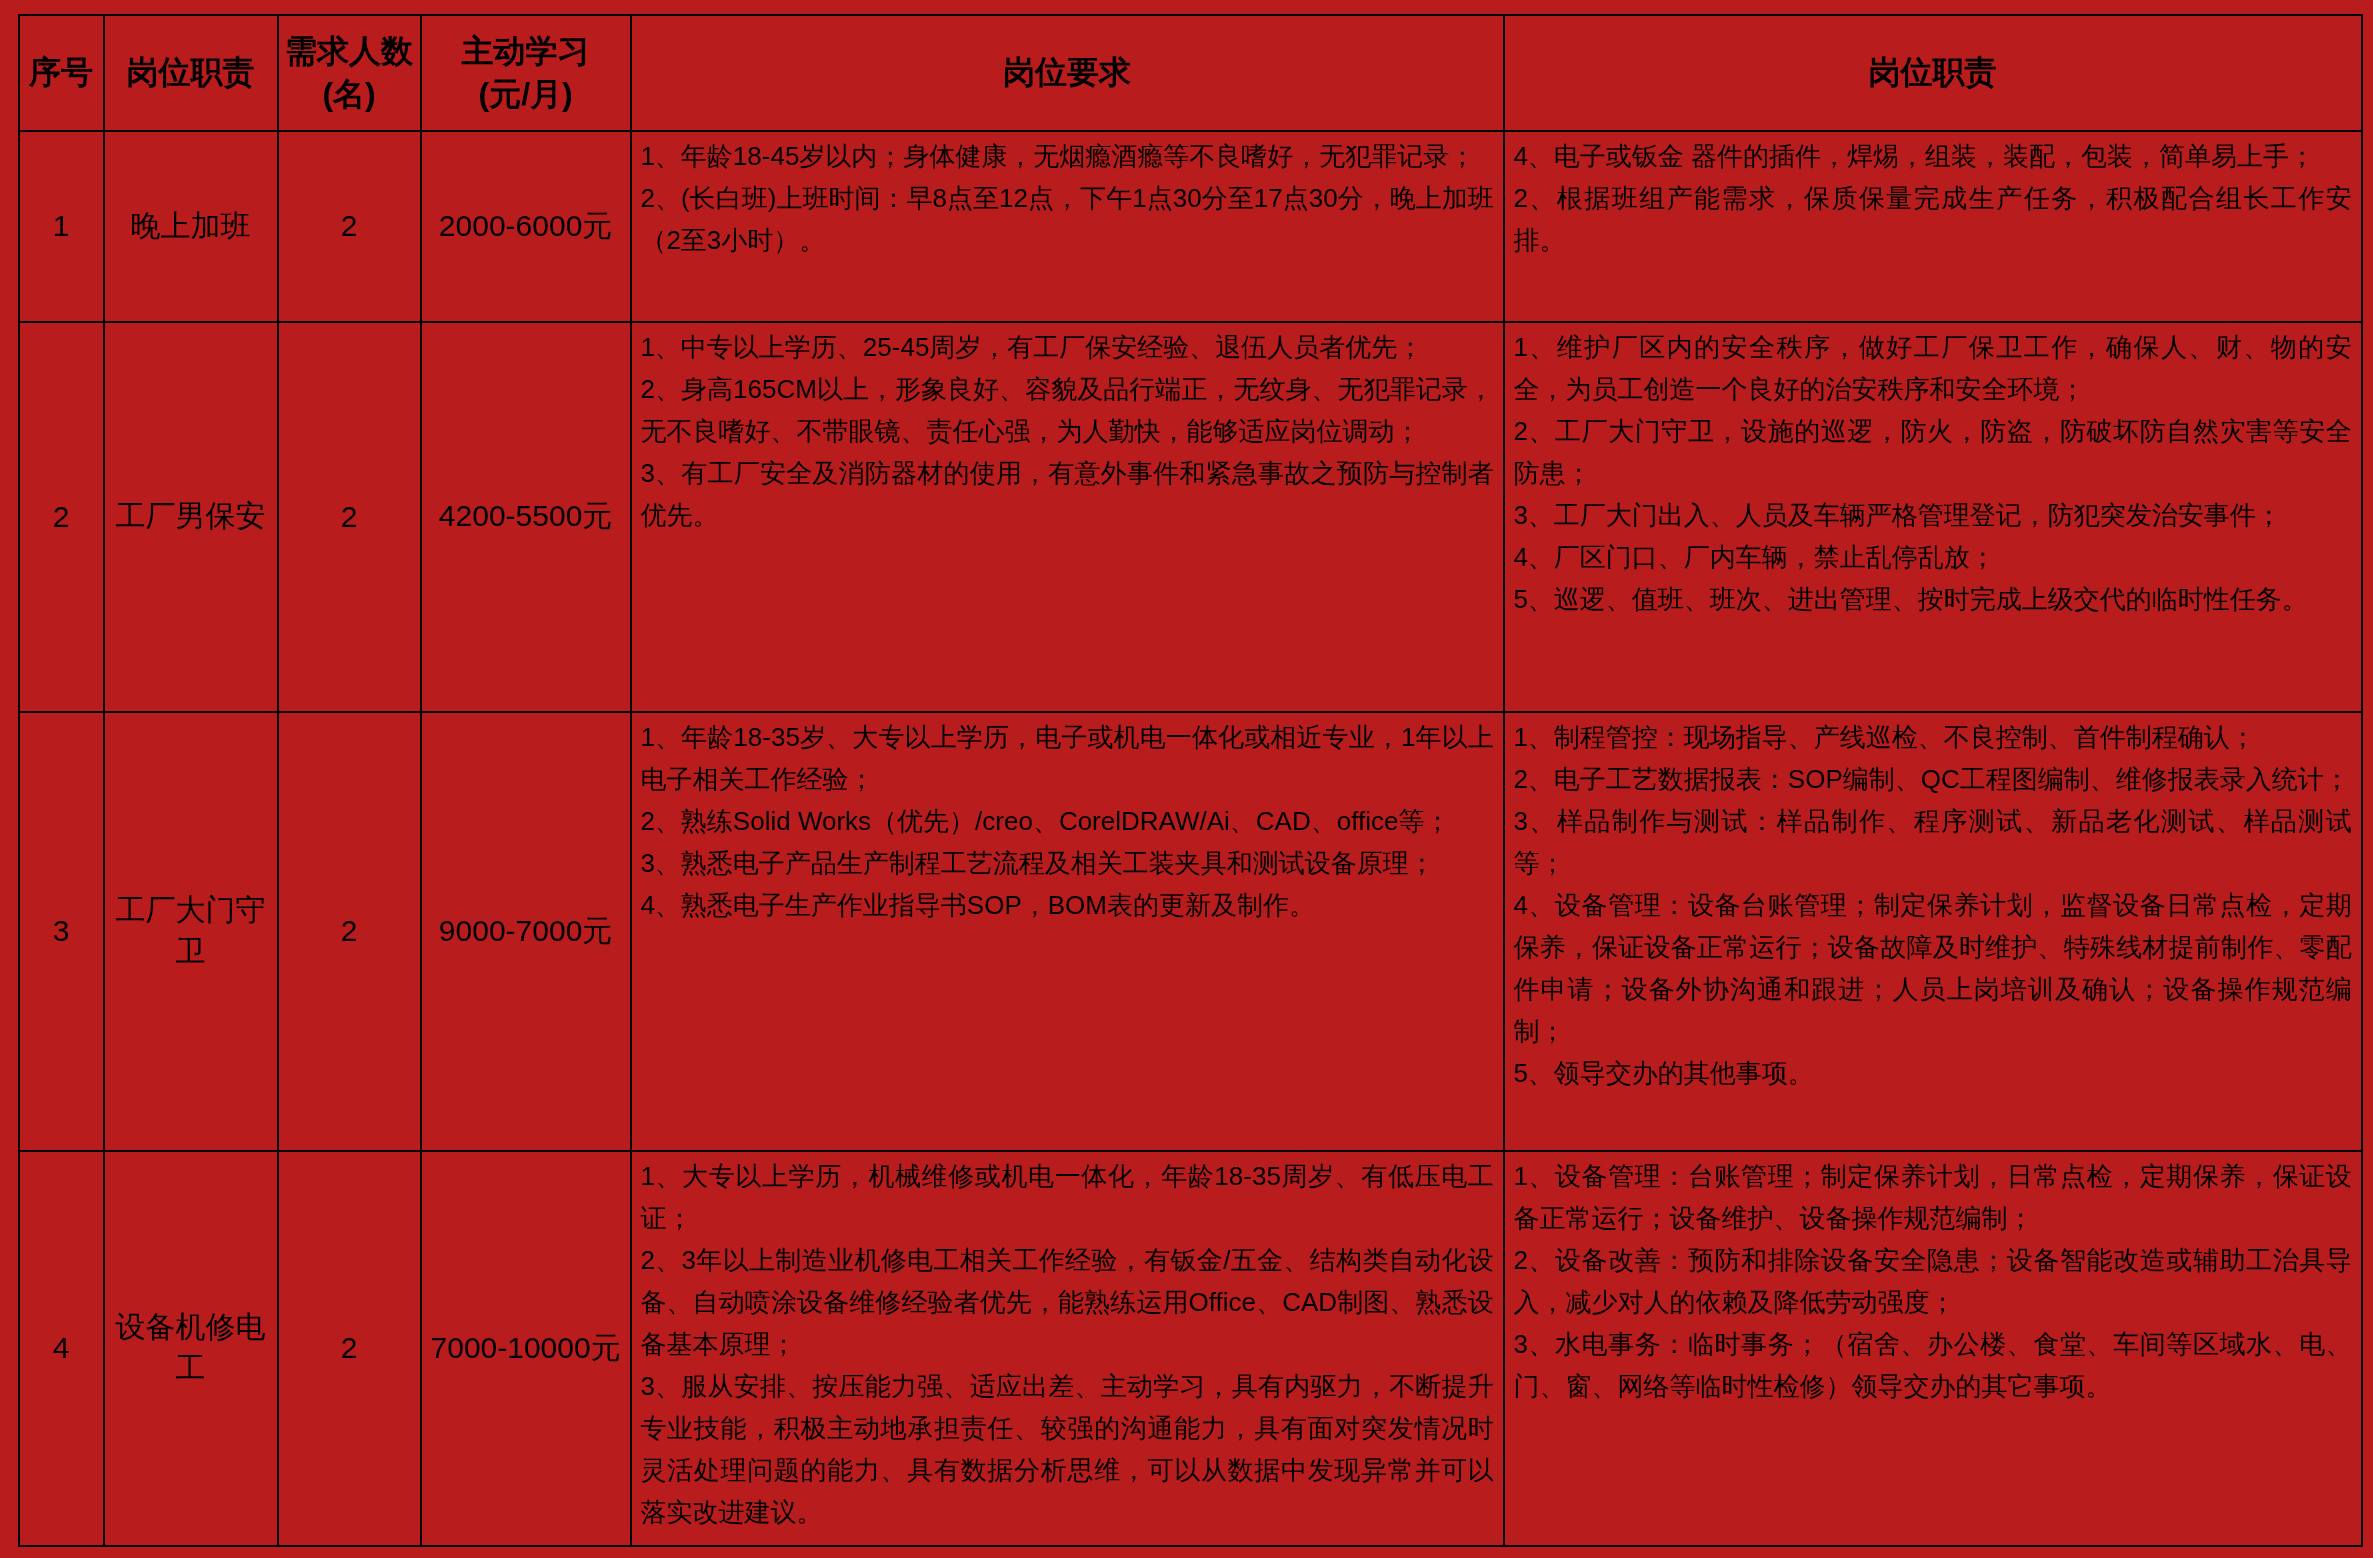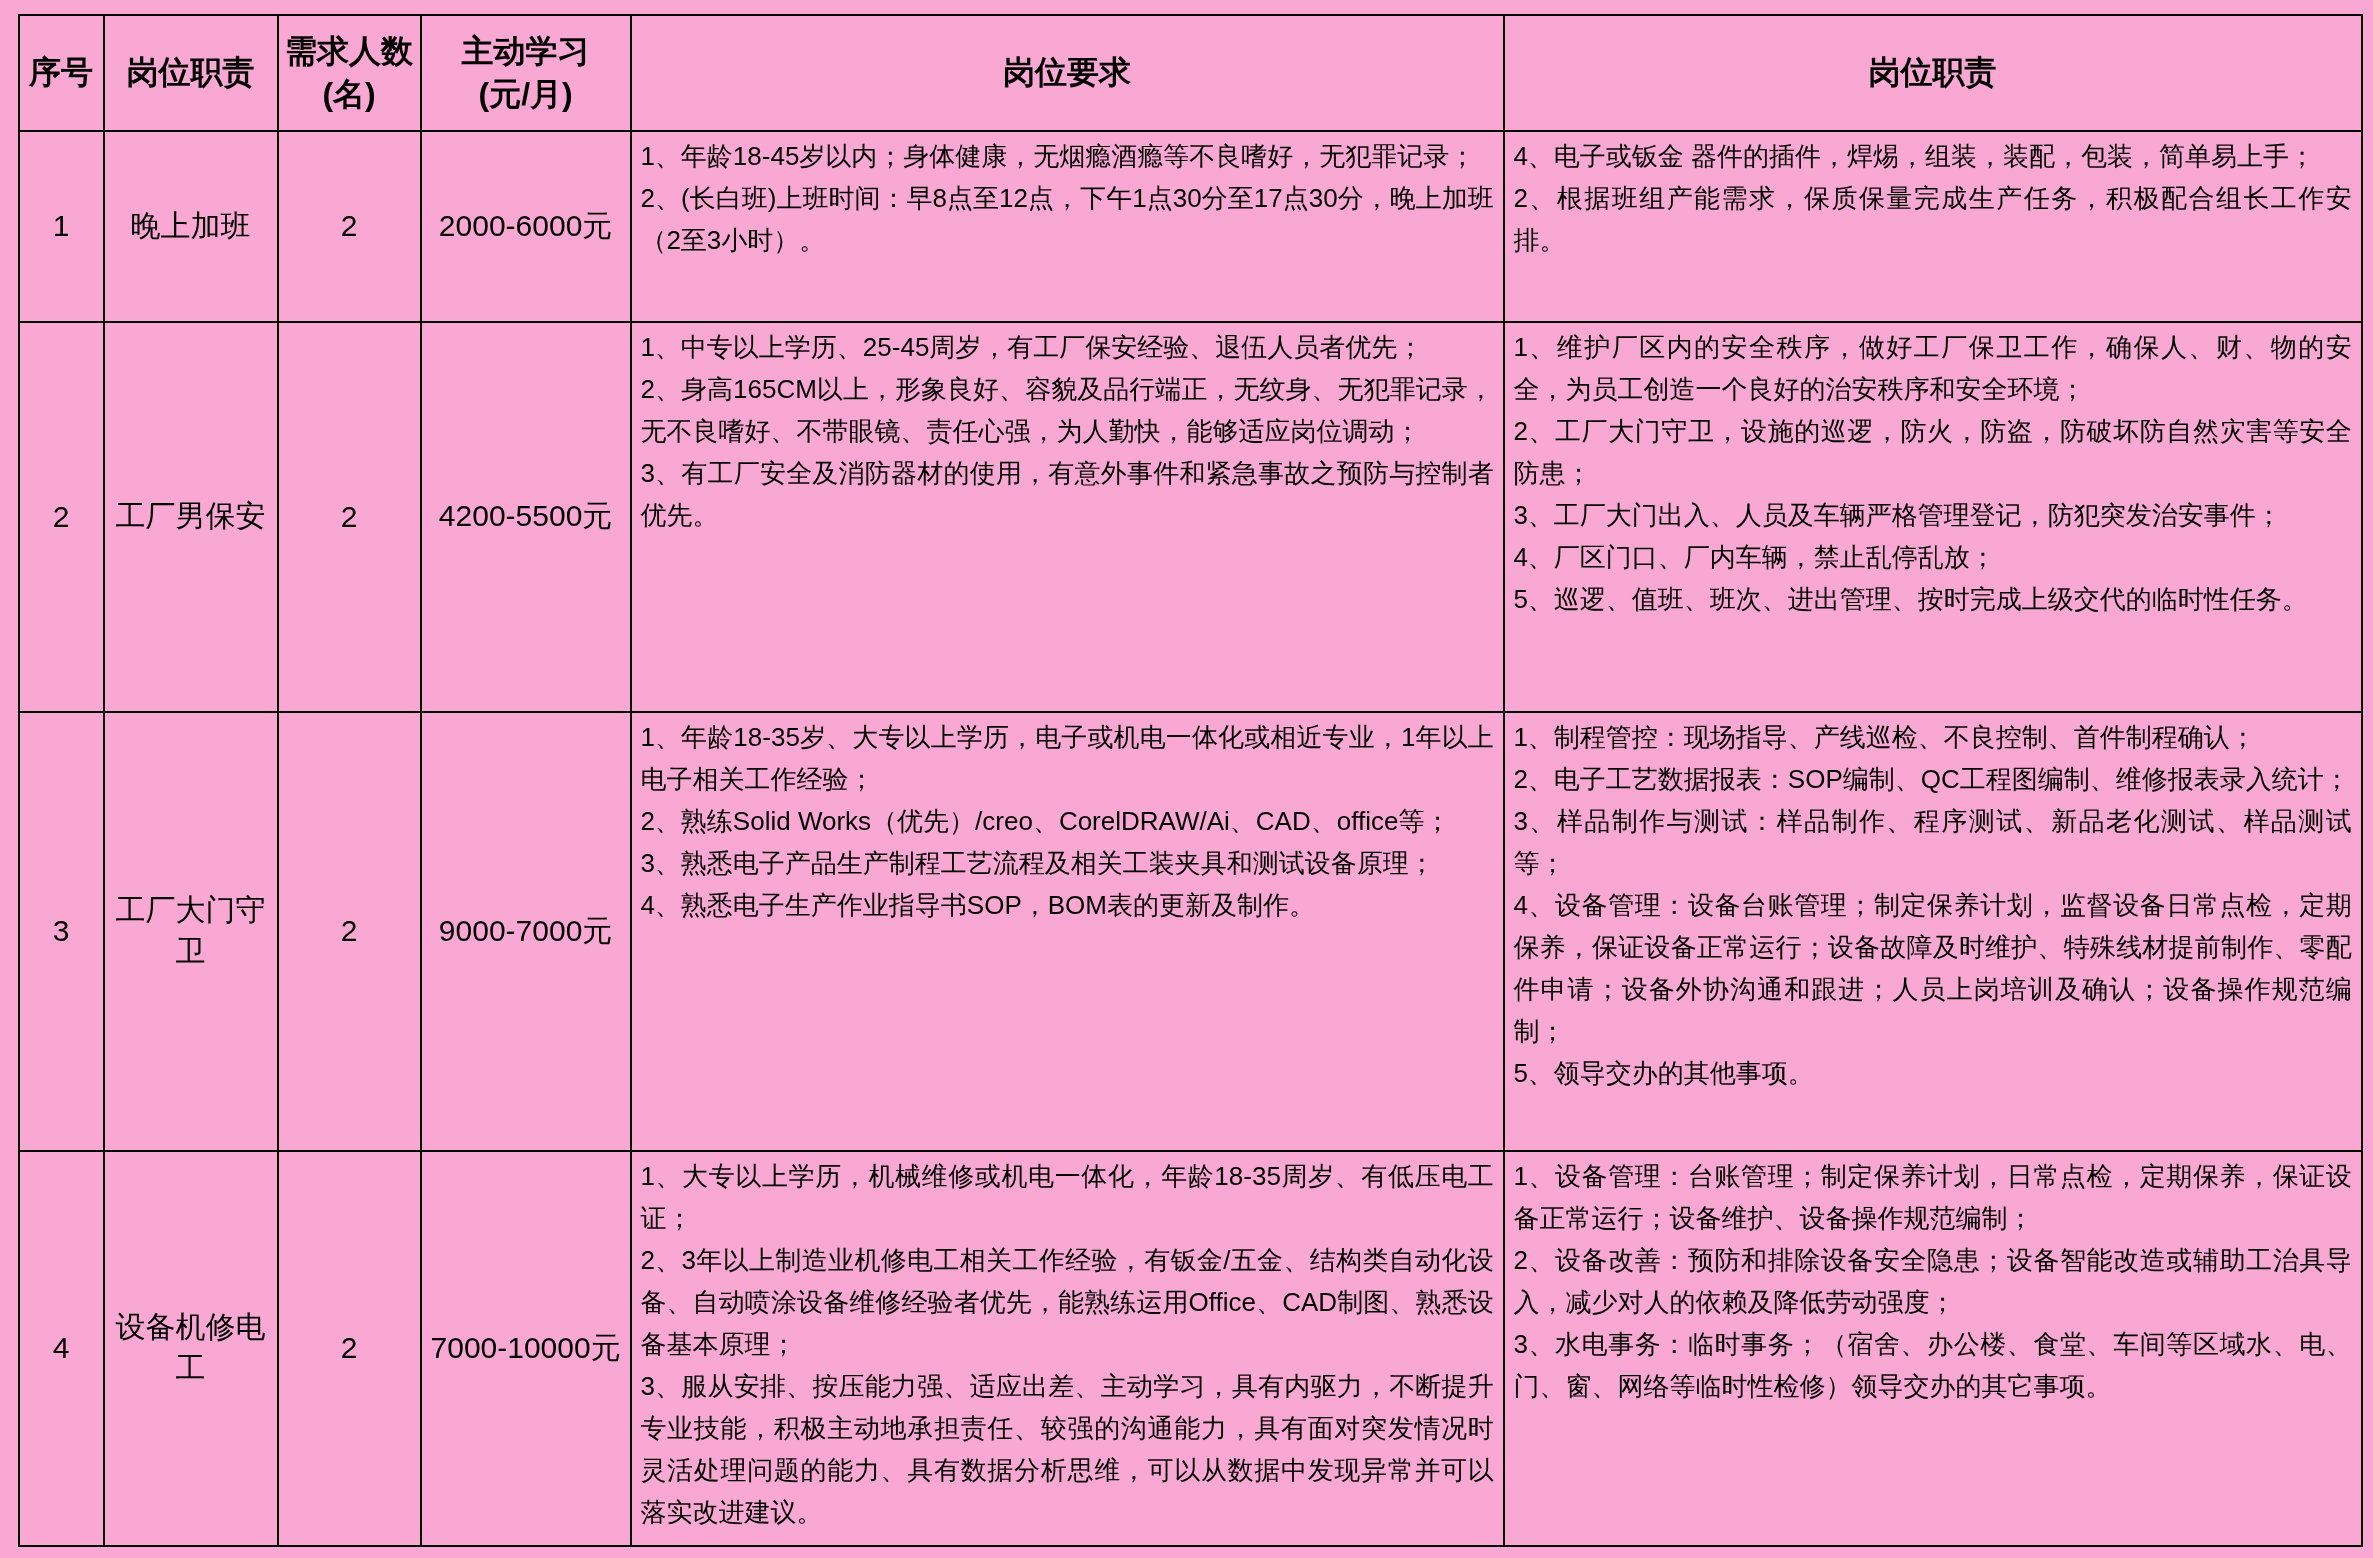--- a/index.html
+++ b/index.html
@@ -4,21 +4,21 @@
 <style>
   html, body {
     margin: 0;
     padding: 0;
     background: #ffffff;
   }
   .page {
     position: relative;
     width: 2374px;
     height: 1558px;
-    background: #f9a8d4;
+    background: #b91c1c;
     color: #000000;
     font-family: "Liberation Sans", "DejaVu Sans", sans-serif;
   }
   table.jobs {
     position: absolute;
     left: 17.6px;
     top: 13.7px;
     width: 2343px;
     border-collapse: collapse;
     table-layout: fixed;

